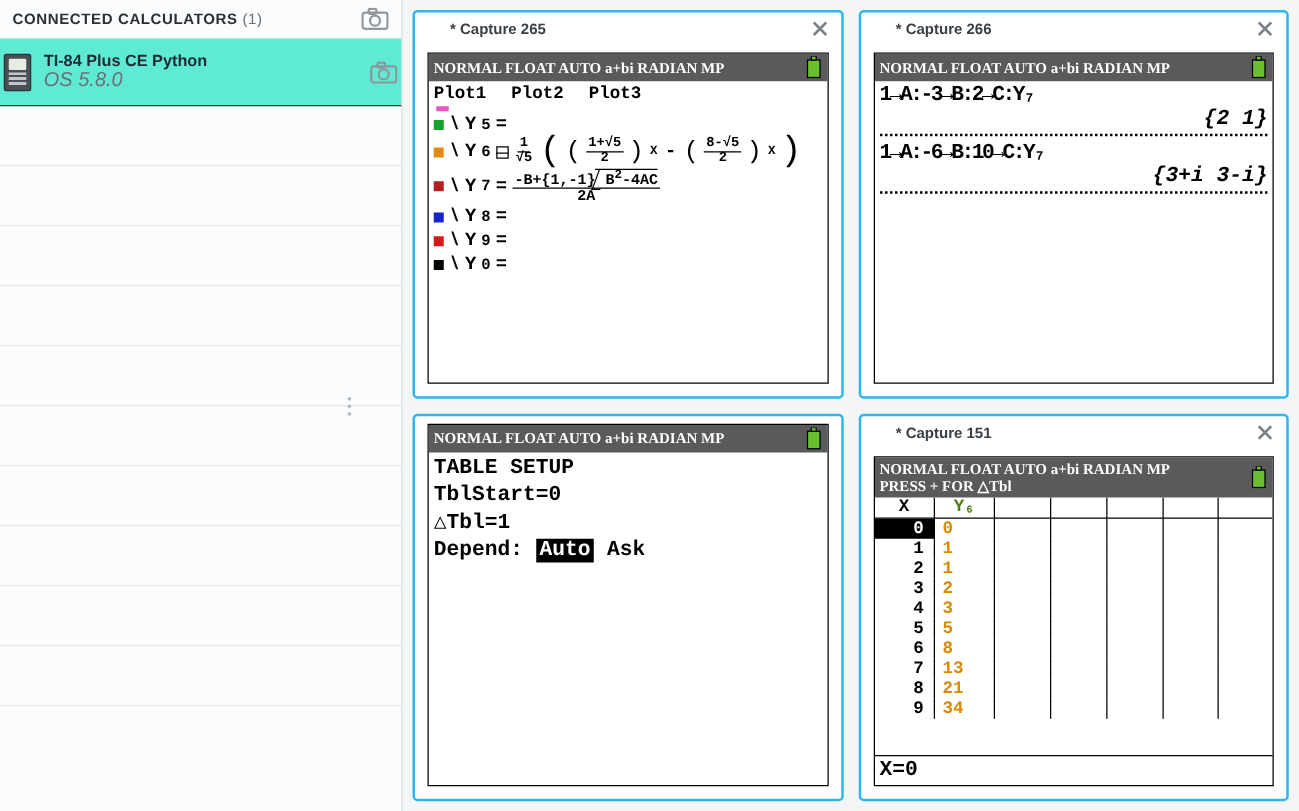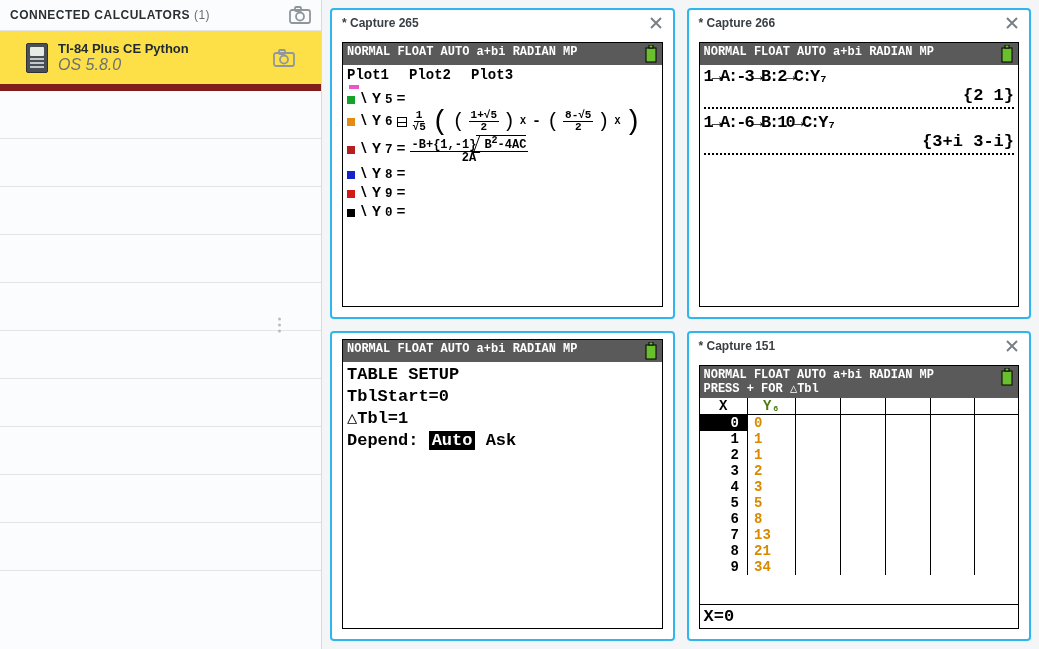--- a/index.html
+++ b/index.html
@@ -5,40 +5,40 @@
   * { box-sizing: border-box; margin: 0; padding: 0; }
   html, body { width: 1039px; height: 649px; font-family: "Segoe UI", Arial, sans-serif; background:#f3f5f6; overflow:hidden; }
   .app { display:flex; width:100%; height:100%; }
   .sidebar { width:322px; background:#fbfcfd; border-right:1px solid #d7dbde; display:flex; flex-direction:column;}
   .sidebar-header { display:flex; align-items:center; justify-content:space-between; padding:6px 10px; border-bottom:1px solid #e2e6e9;}
   .sidebar-header .title { font-size:12px; color:#2a2f33; letter-spacing:.5px;}
   .sidebar-header .title b { font-weight:700;}
   .sidebar-header .count { color:#6a6f73; font-weight:400;}
   .camera { cursor:pointer; }
   .camera svg { display:block; }
-  .device-row { display:flex; align-items:center; padding:10px 26px; background:#fde047; border-bottom:7px solid #7f1d1d; }
+  .device-row { display:flex; align-items:center; padding:10px 3px; background:#5eead4; border-bottom:1px solid #7f1d1d; }
   .device-row .calc-icon { width:22px; height:30px; background:#4a4f55; border-radius:2px; border:1px solid #2f3338; position:relative; margin-right:10px; flex-shrink:0;}
   .device-row .calc-icon::before{content:"";position:absolute;top:3px;left:3px;right:3px;height:9px;background:#e6ece4;border-radius:1px;}
   .device-row .calc-icon::after{content:"";position:absolute;bottom:3px;left:3px;right:3px;height:11px;background:repeating-linear-gradient(#c1c6cb 0 2px,#4a4f55 2px 4px);}
   .device-row .info { flex:1; }
   .device-row .name { font-size:13px; font-weight:700; color:#1f2a33;}
   .device-row .os { font-size:16px; color:#6a7075;font-style:italic;}
   .empty-row { height:48px; border-bottom:1px solid #e2e6e9;}
   .drag-handle { position:absolute; left:278px; top:50%; transform:translateY(-50%); display:flex; flex-direction:column; gap:3px;}
   .drag-handle span{width:3px;height:3px;background:#b6bcc1;border-radius:50%;}
   
   .main { flex:1; padding:8px; display:grid; grid-template-columns:1fr 1fr; grid-template-rows:1fr 1fr; gap:12px; overflow:auto;}
   .card { border:2px solid #2fb6ef; border-radius:4px; background:#fff; display:flex; flex-direction:column; }
-  .card-header { display:flex; align-items:center; justify-content:space-between; padding:6px 10px;}
+  .card-header { display:flex; align-items:center; justify-content:space-between; padding:6px 10px;margin-left:18px;}
   .card-header .title { font-size:12px; font-weight:700; color:#3a3f44;}
   .close { cursor:pointer; }
   .close svg { display:block; }
   .card-body { flex:1; padding:6px 10px 10px 10px; }
   .screen { width:100%; height:100%; border:1px solid #000; background:#fff; font-family:"Courier New",monospace; font-size:15px; font-weight:700; color:#000; display:flex; flex-direction:column; position:relative;}
-  .statusbar { background:#5a5a5a; color:#fff; font-size:12px; padding:2px 4px; display:flex; align-items:flex-start; justify-content:space-between; line-height:1.2; letter-spacing:0px;}
+  .statusbar { background:#5a5a5a; color:#fff; font-size:12px; padding:2px 4px; display:flex; align-items:center; justify-content:space-between; line-height:1.2; letter-spacing:0px;font-family:Liberation Serif, serif;}
   .statusbar .txt { white-space:pre-wrap; }
   .battery { display:inline-block; }
   .battery svg { display:block; }
   .screen-content { flex:1; padding:2px 4px; overflow:hidden; position:relative;}
   
   
   .plots { display:flex; gap:20px; font-size:14px; margin-bottom:2px;}
   .plots span{}
   .colorbar { display:flex; gap:14px; padding-left:2px;}
   .colorbar i{display:block;width:10px;height:4px;}
@@ -51,21 +51,21 @@
   .frac{display:inline-flex;flex-direction:column;align-items:center;font-size:11px;line-height:1;vertical-align:middle;}
   .frac .top{border-bottom:1.5px solid #000;padding:0 2px;}
   .frac .bot{padding:0 2px;}
   .bigparen{font-size:28px;font-weight:400;line-height:0.7;vertical-align:middle;}
   .midparen{font-size:20px;font-weight:400;line-height:0.8;vertical-align:middle;}
   .supx{font-size:10px;vertical-align:super;margin-left:1px;}
   .sqrt{position:relative;display:inline-block;padding-left:8px;border-top:1.5px solid #000;}
   .sqrt::before{content:"";position:absolute;left:0;top:0;bottom:-2px;width:6px;border-left:1.5px solid #000;border-bottom:1.5px solid #000;transform:skewX(-20deg);}
   
   .homeline{font-size:17px;letter-spacing:0px;}
-  .dotunder{border-bottom:2px dotted #000;padding-bottom:2px;margin-bottom:4px;}
+  .dotunder{border-bottom:2px dotted #000;padding-bottom:2px;margin-bottom:4px;font-style:italic;}
   .rightout{text-align:right;}
   
   .tblsetup { font-size:17px; line-height:1.3;}
   .inv{background:#000;color:#fff;padding:0 3px;}
   
   .tbl{width:100%;border-collapse:collapse;font-size:14px;}
   .tbl th,.tbl td{border-right:1px solid #000;padding:0 6px;text-align:left;height:16px;line-height:16px;}
   .tbl tr.hdr th{border-bottom:1px solid #000;font-weight:700;text-align:center;}
   .tbl tr.hdr th.xh{color:#000;}
   .tbl tr.hdr th.y6h{color:#4d7c0f;}

